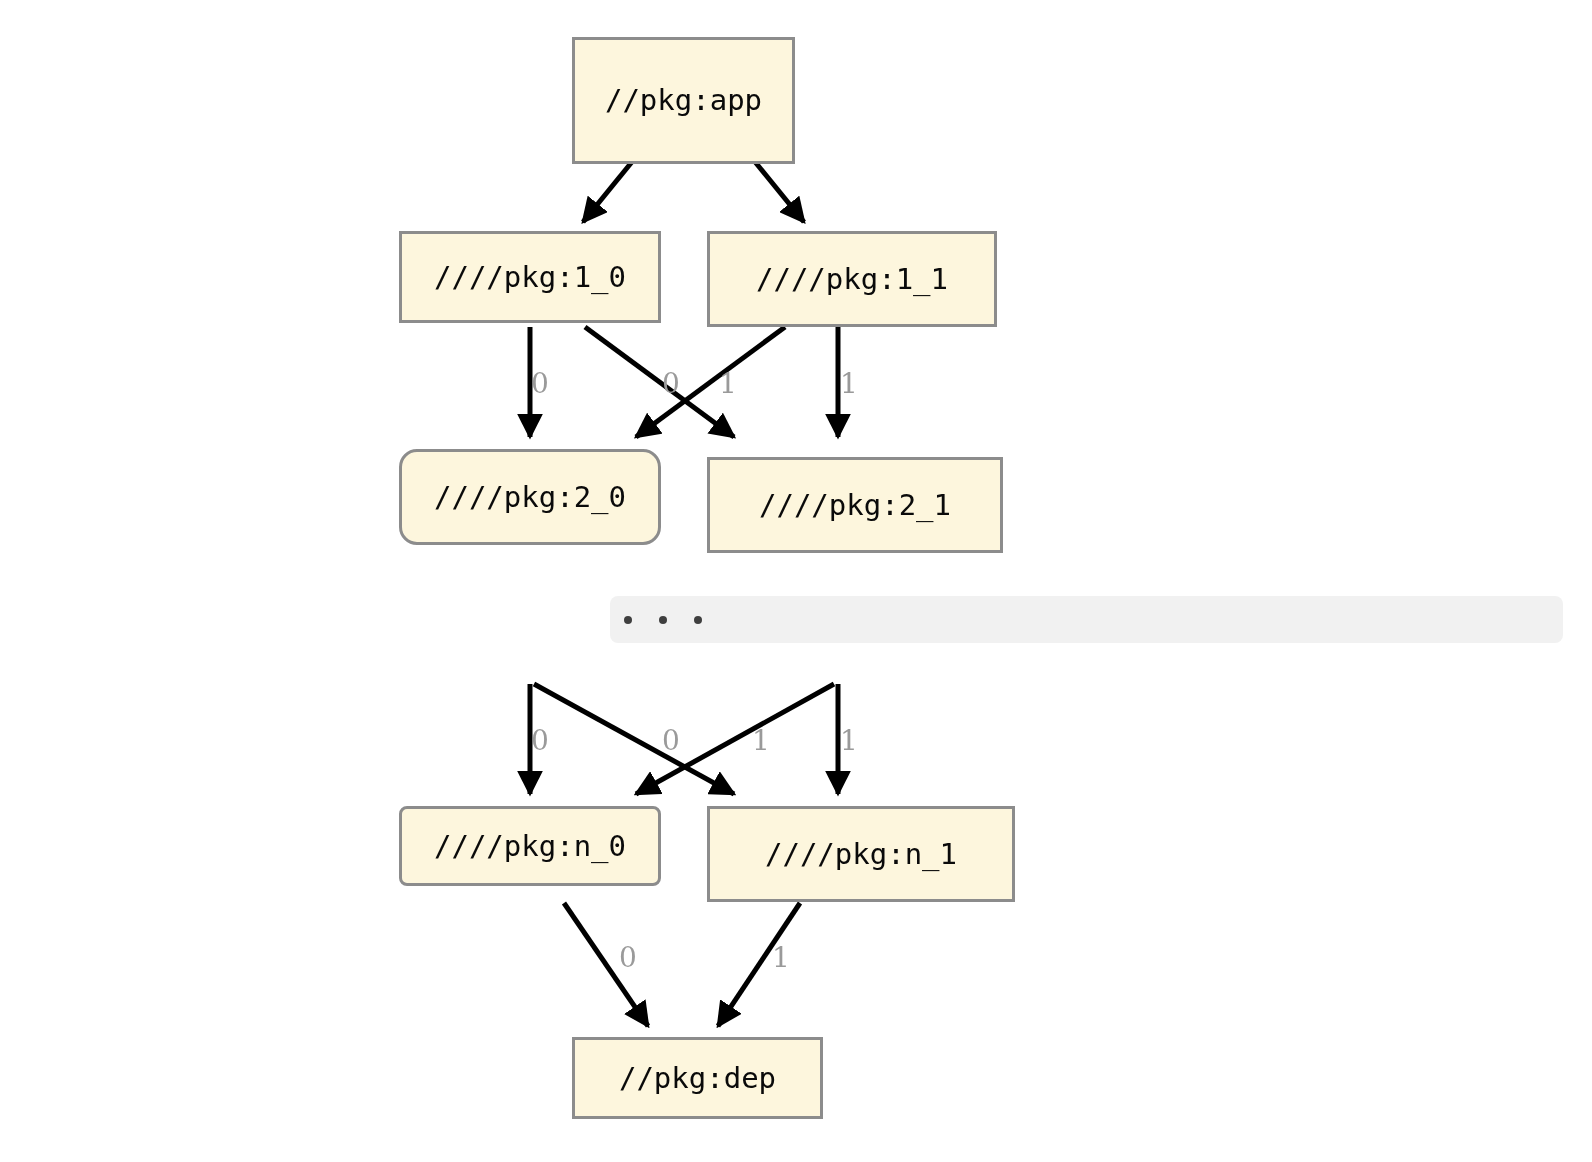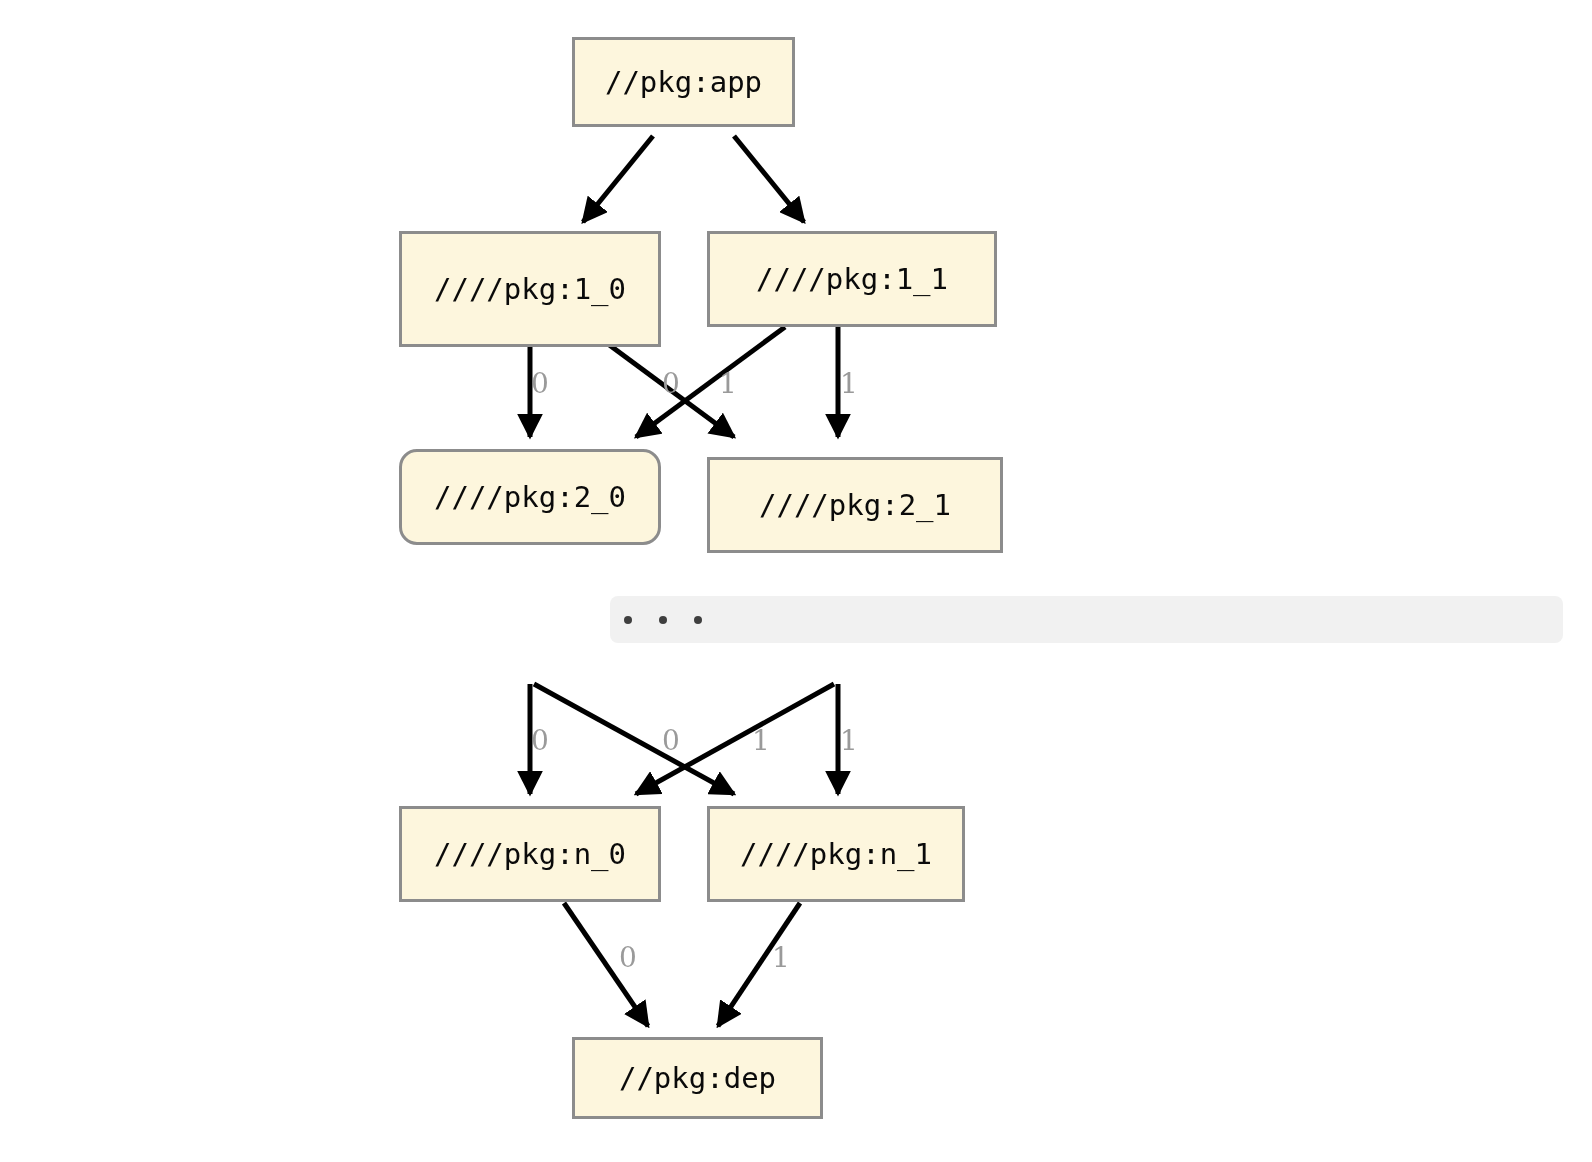--- a/index.html
+++ b/index.html
@@ -141,45 +141,45 @@
   <div class="edge-label" style="left:840px; top:370px;">1</div>
 
   <div class="edge-label" style="left:531px; top:727px;">0</div>
   <div class="edge-label" style="left:662px; top:727px;">0</div>
   <div class="edge-label" style="left:752px; top:727px;">1</div>
   <div class="edge-label" style="left:840px; top:727px;">1</div>
 
   <div class="edge-label" style="left:619px; top:944px;">0</div>
   <div class="edge-label" style="left:772px; top:944px;">1</div>
 
-  <div class="node-box" style="left:572px; top:37px; width:223px; height:90px;">
+  <div class="node-box" style="left:572px; top:37px; width:223px; height:127px;">
     <span class="node-label">//pkg:app</span>
   </div>
 
-  <div class="node-box" style="left:399px; top:231px; width:262px; height:116px;">
+  <div class="node-box" style="left:399px; top:231px; width:262px; height:92px;">
     <span class="node-label">////pkg:1_0</span>
   </div>
 
   <div class="node-box" style="left:707px; top:231px; width:290px; height:96px;">
     <span class="node-label">////pkg:1_1</span>
   </div>
 
   <div class="node-box" style="left:399px; top:449px; width:262px; height:96px;border-radius:18px;">
     <span class="node-label">////pkg:2_0</span>
   </div>
 
   <div class="node-box" style="left:707px; top:457px; width:296px; height:96px;">
     <span class="node-label">////pkg:2_1</span>
   </div>
 
-  <div class="node-box" style="left:399px; top:806px; width:262px; height:96px;">
+  <div class="node-box" style="left:399px; top:806px; width:262px; height:80px;border-radius:8px;">
     <span class="node-label">////pkg:n_0</span>
   </div>
 
-  <div class="node-box" style="left:707px; top:806px; width:258px; height:96px;">
+  <div class="node-box" style="left:707px; top:806px; width:308px; height:96px;">
     <span class="node-label">////pkg:n_1</span>
   </div>
 
   <div class="node-box" style="left:572px; top:1037px; width:251px; height:82px;">
     <span class="node-label">//pkg:dep</span>
   </div>
 
   <div class="ellipsis-band" style="left:610px; top:596px; width:953px; height:47px;">
     <div class="ellipsis-dots">
       <span></span>

